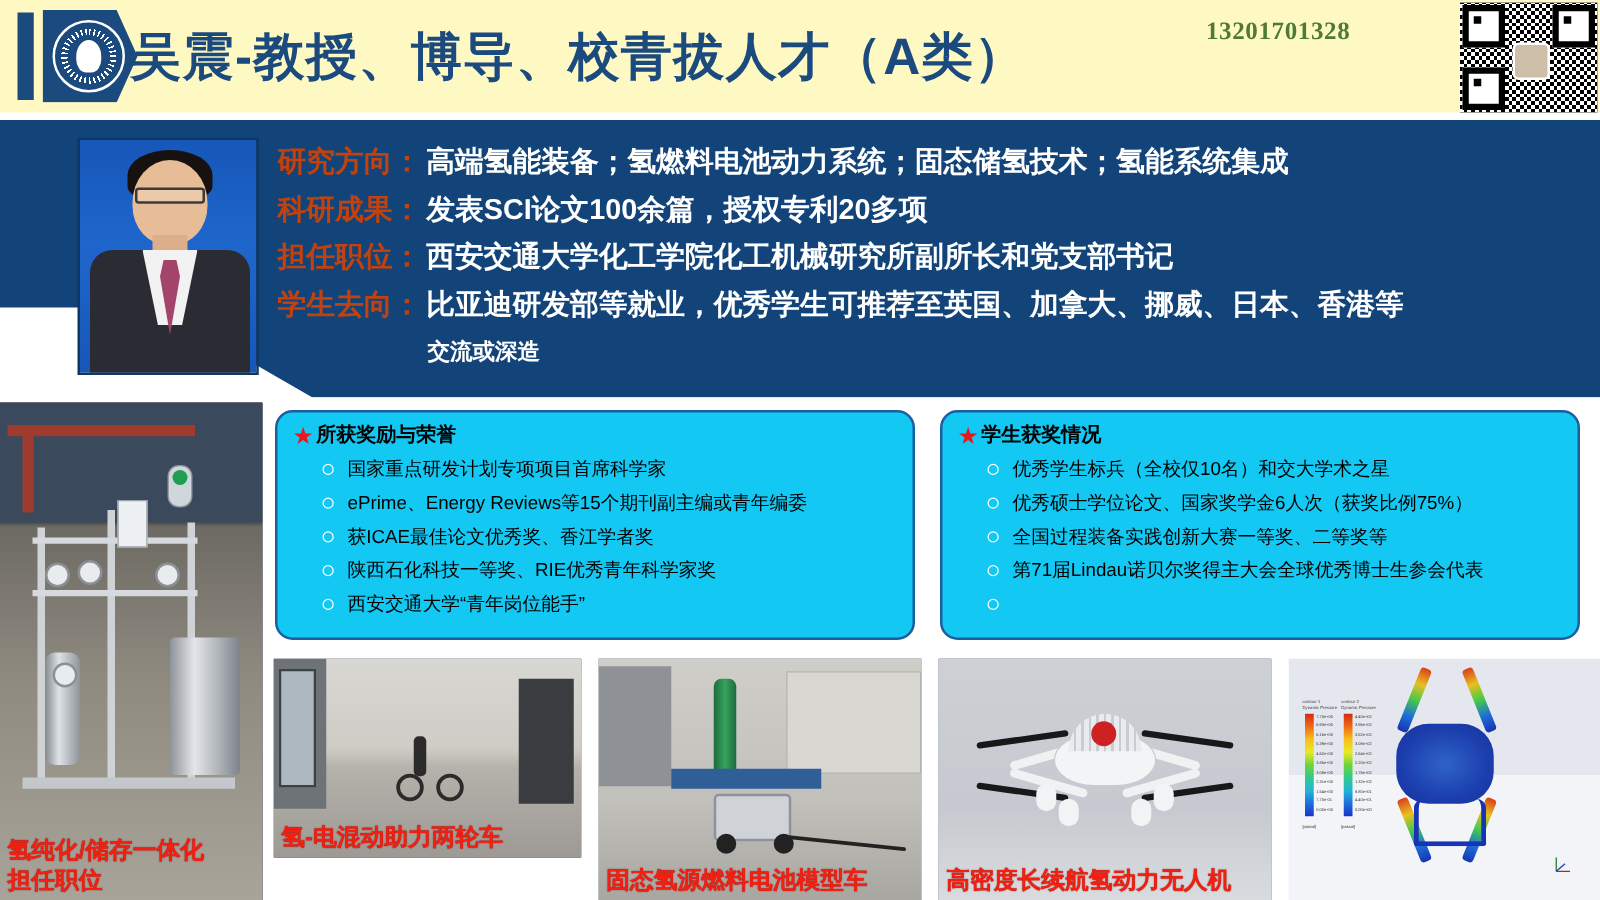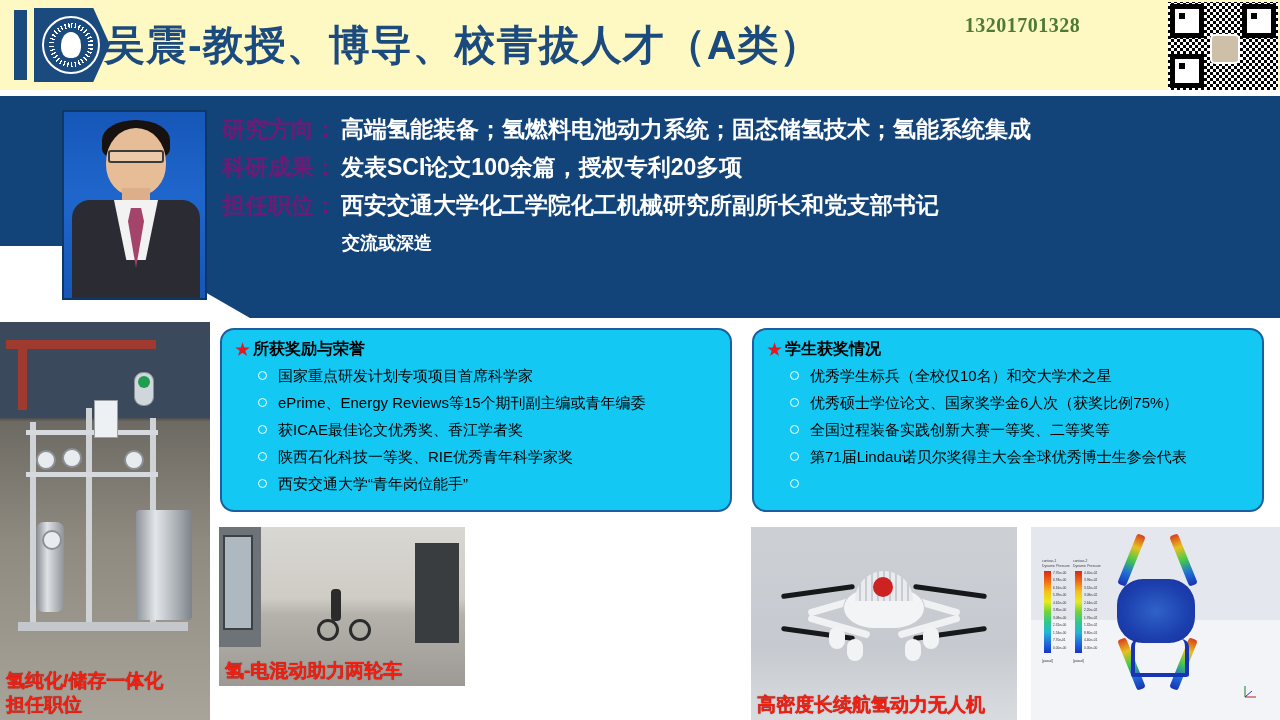--- a/index.html
+++ b/index.html
@@ -57,21 +57,21 @@
      border:2px solid #3b3b3b;border-radius:3px;box-sizing:border-box;background:rgba(255,255,255,.18);}
   .p-neck{position:absolute;left:58px;top:76px;width:28px;height:22px;background:#dcae89;}
   .p-suit{position:absolute;left:8px;top:88px;width:128px;height:102px;background:#2b2b33;
      border-radius:18px 18px 0 0;}
   .p-shirt{position:absolute;left:50px;top:88px;width:44px;height:60px;background:#f2f2f2;
      clip-path:polygon(0 0,100% 0,72% 100%,28% 100%);}
   .p-tie{position:absolute;left:64px;top:96px;width:16px;height:60px;background:#a4446a;
      clip-path:polygon(18% 0,82% 0,100% 22%,50% 100%,0 22%);}
   .info{position:absolute;left:222px;top:112px;width:960px;}
   .irow{display:flex;align-items:flex-start;margin-bottom:4px;line-height:34px;}
-  .ilabel{color:#701a75;font-size:23px;font-weight:bold;white-space:nowrap;flex:0 0 auto;}
+  .ilabel{color:#c2410c;font-size:23px;font-weight:bold;white-space:nowrap;flex:0 0 auto;}
   .ival{color:#ffffff;font-size:23px;font-weight:bold;padding-left:4px;}
   .icont{color:#ffffff;font-size:18px;font-weight:bold;padding-left:120px;line-height:34px;}
 
   
   .cbox{position:absolute;background:#13c8f2;border:2px solid #1b5fa0;border-radius:14px;
      box-sizing:border-box;padding:8px 10px 6px 12px;}
   .cbox-left{left:220px;top:328px;width:512px;height:184px;}
   .cbox-right{left:752px;top:328px;width:512px;height:184px;}
   .cb-title{display:flex;align-items:center;font-size:16px;font-weight:bold;color:#000;line-height:22px;}
   .star{color:#e8161d;font-size:19px;margin-right:2px;line-height:19px;}
@@ -206,20 +206,24 @@
       <span class="ival">高端氢能装备；氢燃料电池动力系统；固态储氢技术；氢能系统集成</span>
     </div>
     <div class="irow">
       <span class="ilabel">科研成果：</span>
       <span class="ival">发表SCI论文100余篇，授权专利20多项</span>
     </div>
     <div class="irow">
       <span class="ilabel">担任职位：</span>
       <span class="ival">西安交通大学化工学院化工机械研究所副所长和党支部书记</span>
     </div>
+    <div class="irow">
+      <span class="ilabel">学生去向：</span>
+      <span class="ival">比亚迪研发部等就业，优秀学生可推荐至英国、加拿大、挪威、日本、香港等</span>
+    </div>
     <div class="icont">交流或深造</div>
   </div>
 
   <div class="cbox cbox-left">
     <div class="cb-title">
       <span class="star">★</span>
       <span>所获奖励与荣誉</span>
     </div>
     <ul class="cb-list">
       <li>
@@ -304,20 +308,32 @@
     <div class="bg"></div>
     <div class="wallL"></div>
     <div class="win"></div>
     <div class="doorR"></div>
     <div class="person"></div>
     <div class="wheel" style="left:98px;"></div>
     <div class="wheel" style="left:130px;"></div>
     <div class="cap">氢-电混动助力两轮车</div>
   </div>
 
+  <div class="tile t3">
+    <div class="bg"></div>
+    <div class="benchL"></div>
+    <div class="benchR"></div>
+    <div class="cyl"></div>
+    <div class="blue"></div>
+    <div class="car"></div>
+    <div class="cw" style="left:94px;"></div>
+    <div class="cw" style="left:140px;"></div>
+    <div class="cable"></div>
+    <div class="cap">固态氢源燃料电池模型车</div>
+  </div>
 
   <div class="tile t4">
     <div class="bg"></div>
     <div class="arm" style="left:56px;top:74px;width:64px;transform:rotate(-16deg);"></div>
     <div class="arm" style="left:146px;top:74px;width:64px;transform:rotate(16deg);"></div>
     <div class="arm" style="left:56px;top:96px;width:64px;transform:rotate(16deg);"></div>
     <div class="arm" style="left:146px;top:96px;width:64px;transform:rotate(-16deg);"></div>
     <div class="rotor" style="left:30px;top:62px;width:74px;transform:rotate(-8deg);"></div>
     <div class="rotor" style="left:162px;top:62px;width:74px;transform:rotate(8deg);"></div>
     <div class="rotor" style="left:30px;top:104px;width:74px;transform:rotate(8deg);"></div>

